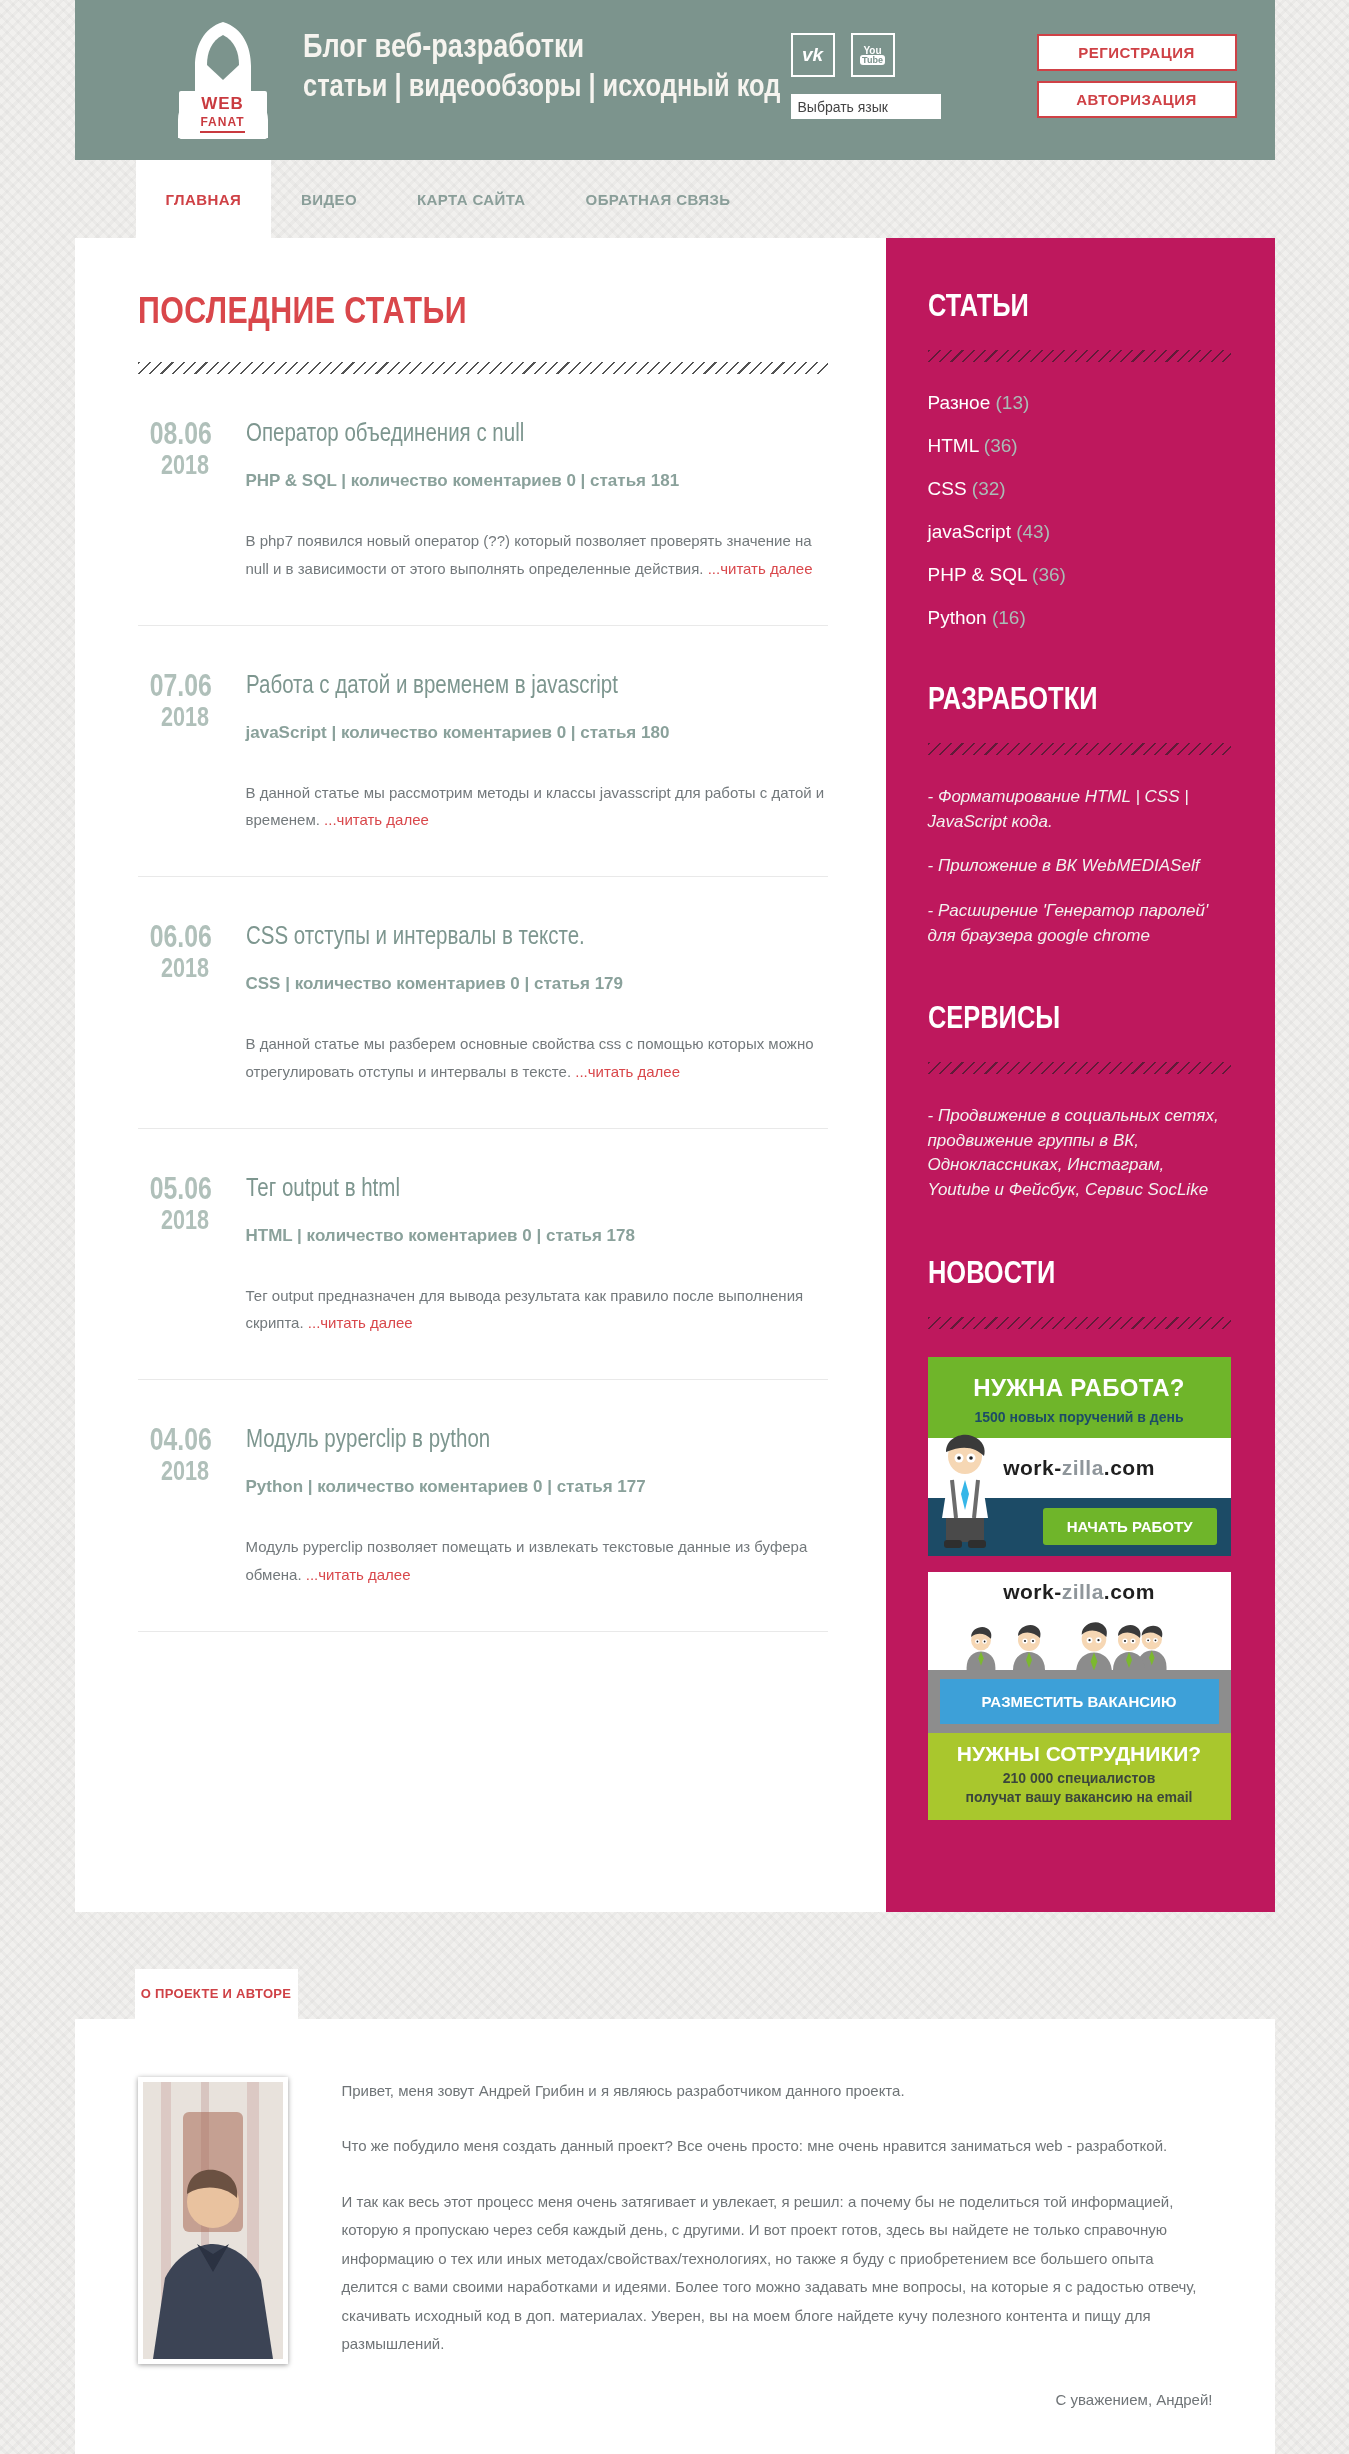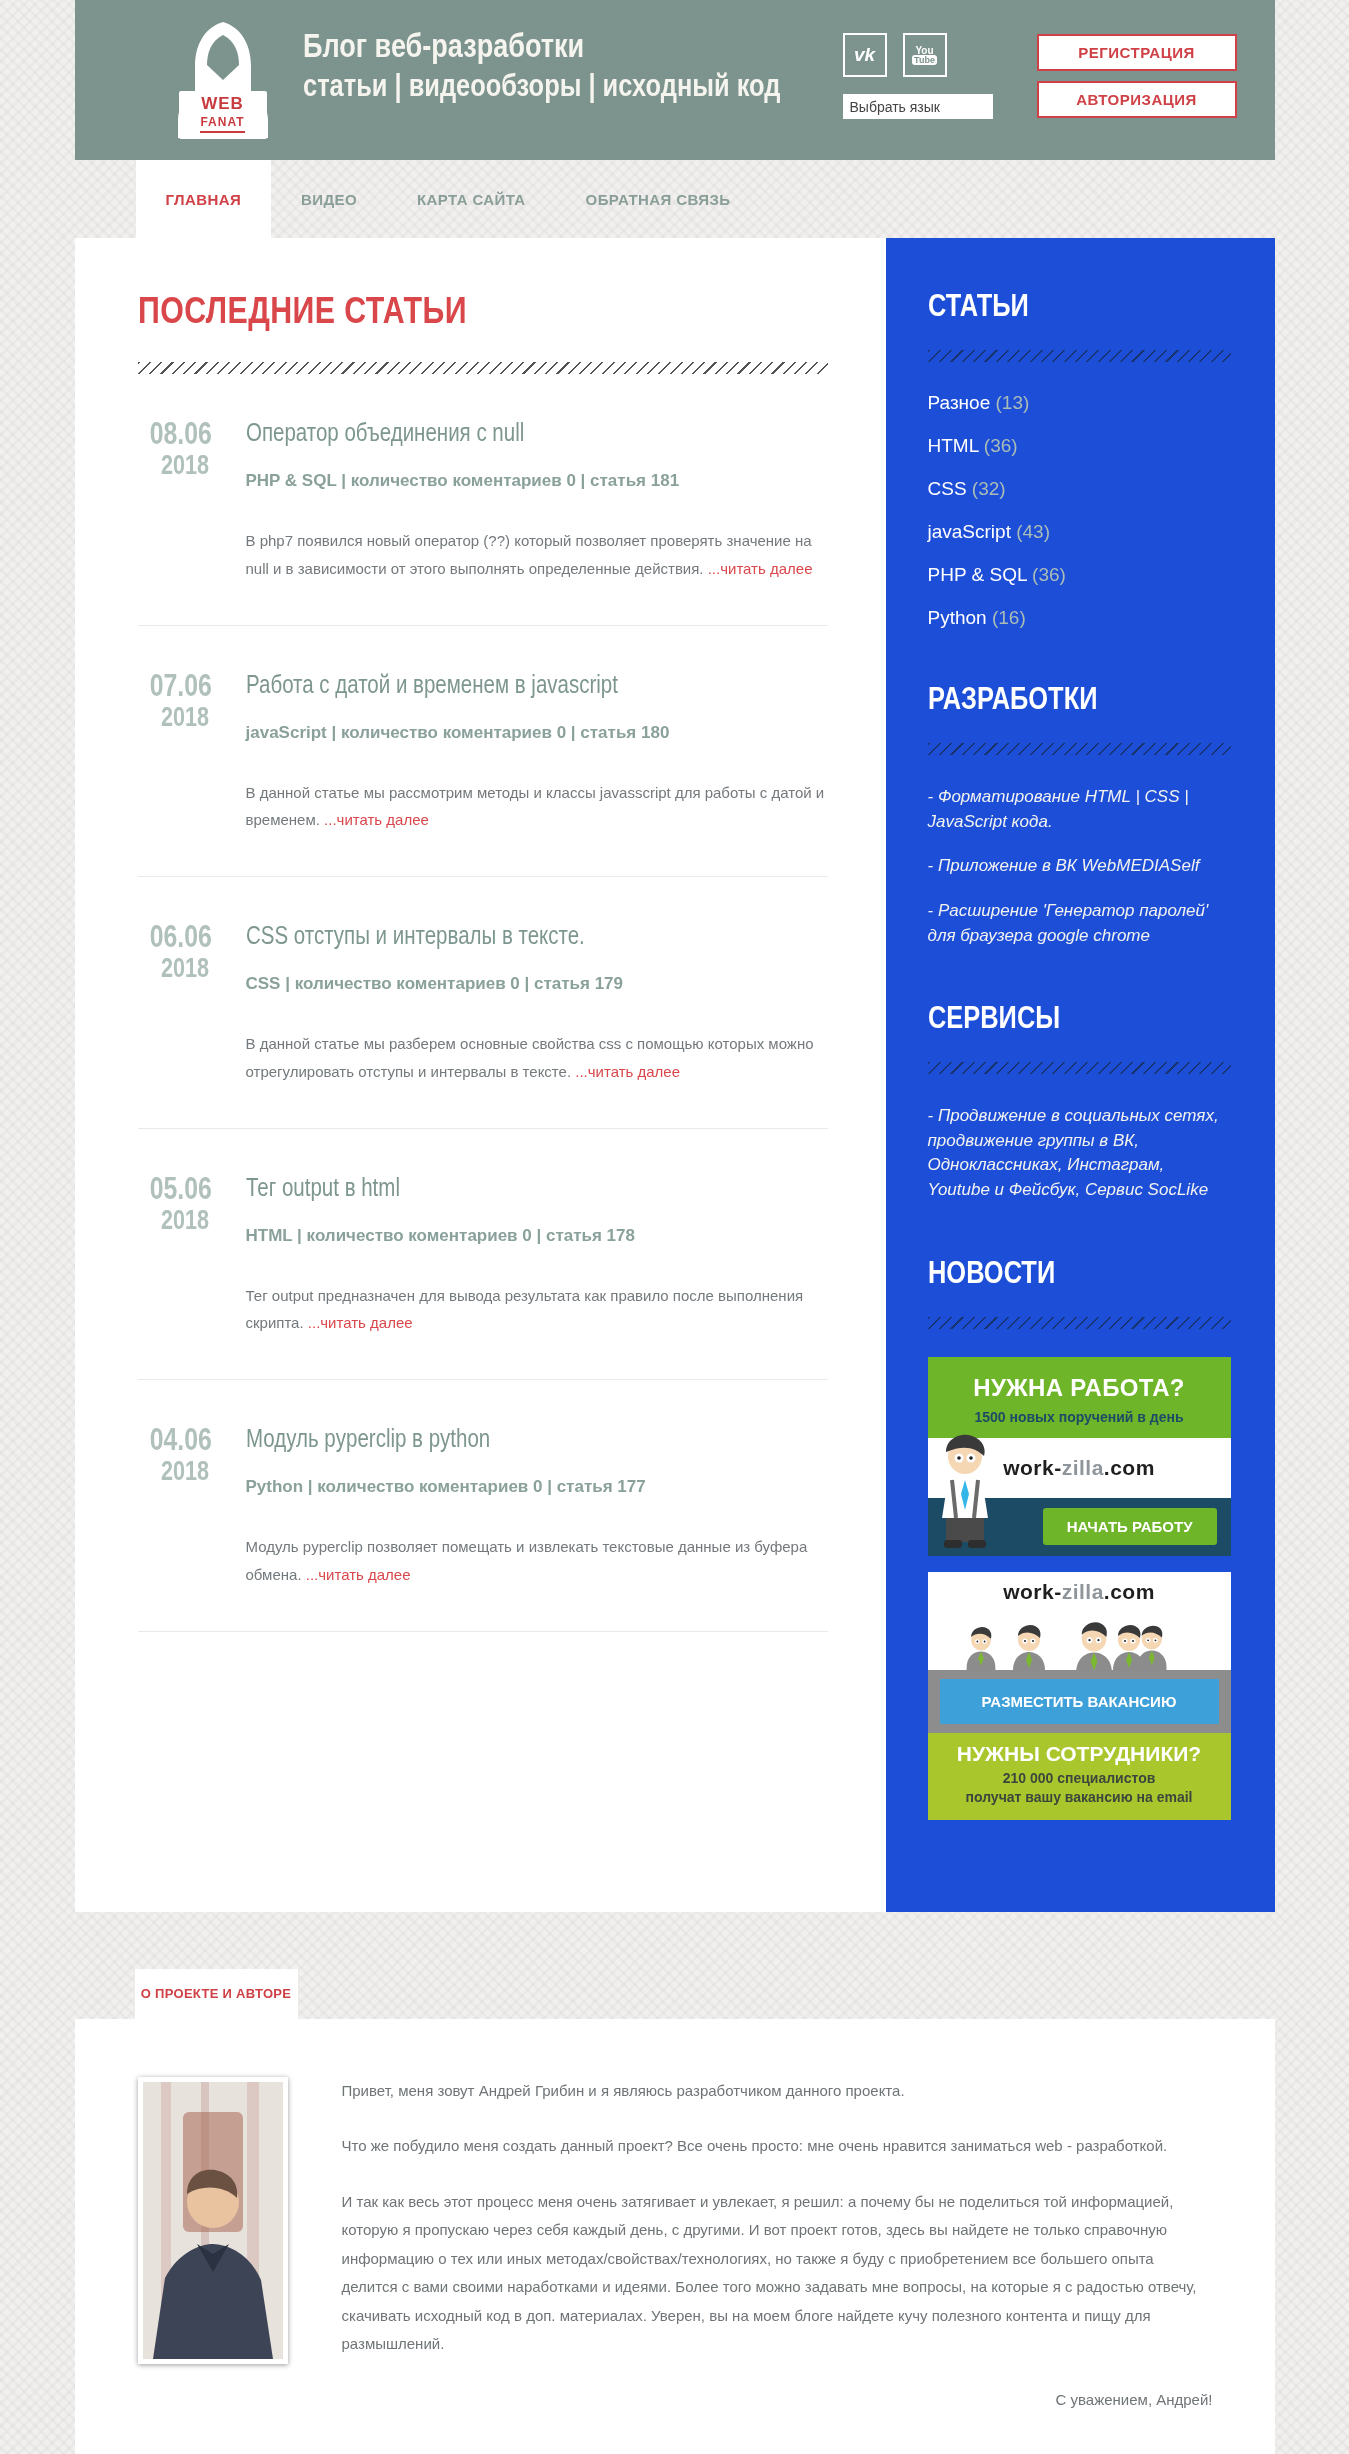--- a/index.html
+++ b/index.html
@@ -23,21 +23,21 @@
   }
   .laptop .l1 { color:#c93a3f; font-weight:bold; font-size:17px; letter-spacing:1px; line-height:17px; }
   .laptop .l2 { color:#c93a3f; font-weight:bold; font-size:12px; letter-spacing:1px; line-height:13px;
                 border-bottom:2px solid #c93a3f; display:inline-block; padding-bottom:2px; }
   .site-titles { position:absolute; left:228px; top:26px; color:#f6f4ef; }
   .site-titles h1 { font-size:33px; line-height:40px; }
   .site-titles .sub { font-size:31px; line-height:40px; font-weight:bold; }
   .cond { display:inline-block; transform:scaleX(.82); transform-origin:0 50%; white-space:nowrap; }
   .cond-c { display:inline-block; transform:scaleX(.8); transform-origin:50% 50%; white-space:nowrap; }
 
-  .header-mid { position:absolute; left:768px; top:33px; }
+  .header-mid { position:absolute; left:716px; top:33px; }
   .social-row { display:flex; gap:16px; }
   .sq-icon {
     width:44px; height:44px; border:2px solid #fff; color:#fff; display:flex;
     flex-direction:column; align-items:center; justify-content:center; cursor:pointer;
   }
   .sq-icon .vk-glyph { font-weight:bold; font-size:19px; font-style:italic; line-height:20px; }
   .yt-glyph { font-weight:bold; text-align:center; font-size:10px; line-height:9px; }
   .yt-glyph .tube { background:#fff; color:#7c948d; border-radius:3px; padding:0 2px; font-size:9px; }
   .lang-input {
     margin-top:17px; width:150px; height:25px; border:none; background:#fff;
@@ -72,21 +72,21 @@
   .art-date { width:86px; flex-shrink:0; text-align:center; color:#b0c0ba; font-weight:bold; }
   .art-date .d { font-size:31px; line-height:32px; }
   .art-date .y { font-size:27px; line-height:30px; padding-left:10px; }
   .art-body { margin-left:22px; flex:1; }
   .art-title { color:#7d968f; font-size:25px; cursor:pointer; }
   .art-meta { margin-top:24px; color:#8aa19b; font-size:17px; font-weight:bold; }
   .art-excerpt { margin-top:36px; color:#73797c; font-size:15px; line-height:1.85; }
   .read-more { color:#d9474b; cursor:pointer; text-decoration:none; }
 
   
-  .sidebar { width:389px; background:#1d4ed8; padding:50px 44px 40px 42px; }
+  .sidebar { width:389px; background:#be185d; padding:50px 44px 40px 42px; }
   .sb-title { color:#fff; font-size:31px; }
   .sidebar .hatch { margin-top:26px; }
   .sb-section { margin-bottom:52px; }
   .cat-list { margin-top:30px; }
   .cat-item { margin-bottom:21px; font-size:19px; cursor:pointer; }
   .cat-item .nm { color:#fff; }
   .cat-item .ct { color:#a9bcb6; }
   .sb-items { margin-top:30px; }
   .sb-item { color:#f2f2ef; font-size:17px; line-height:1.45; margin-bottom:20px;font-style:italic; }
 

